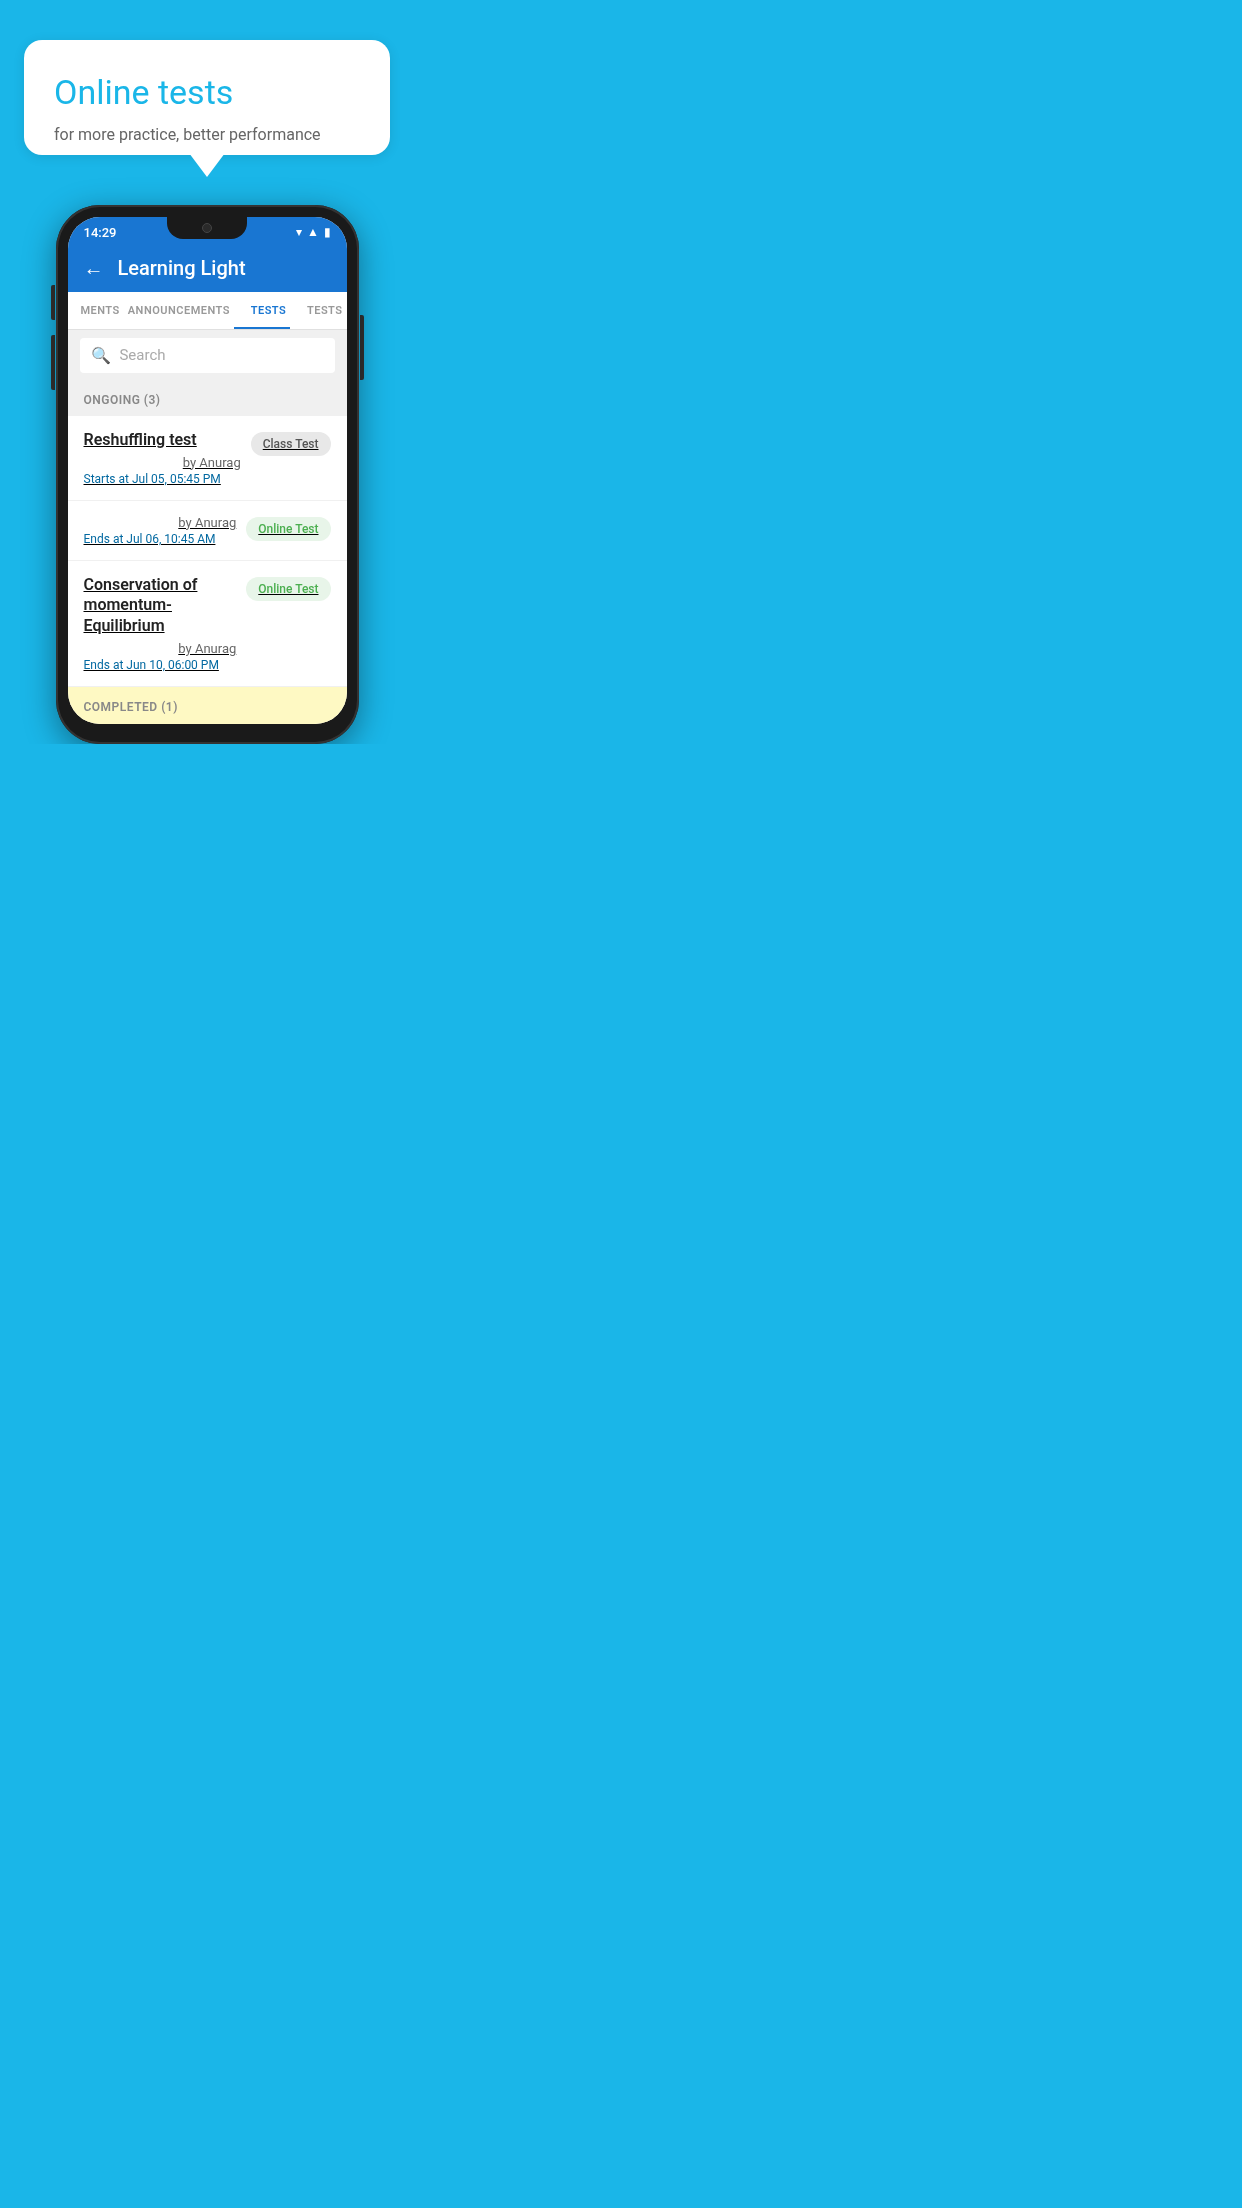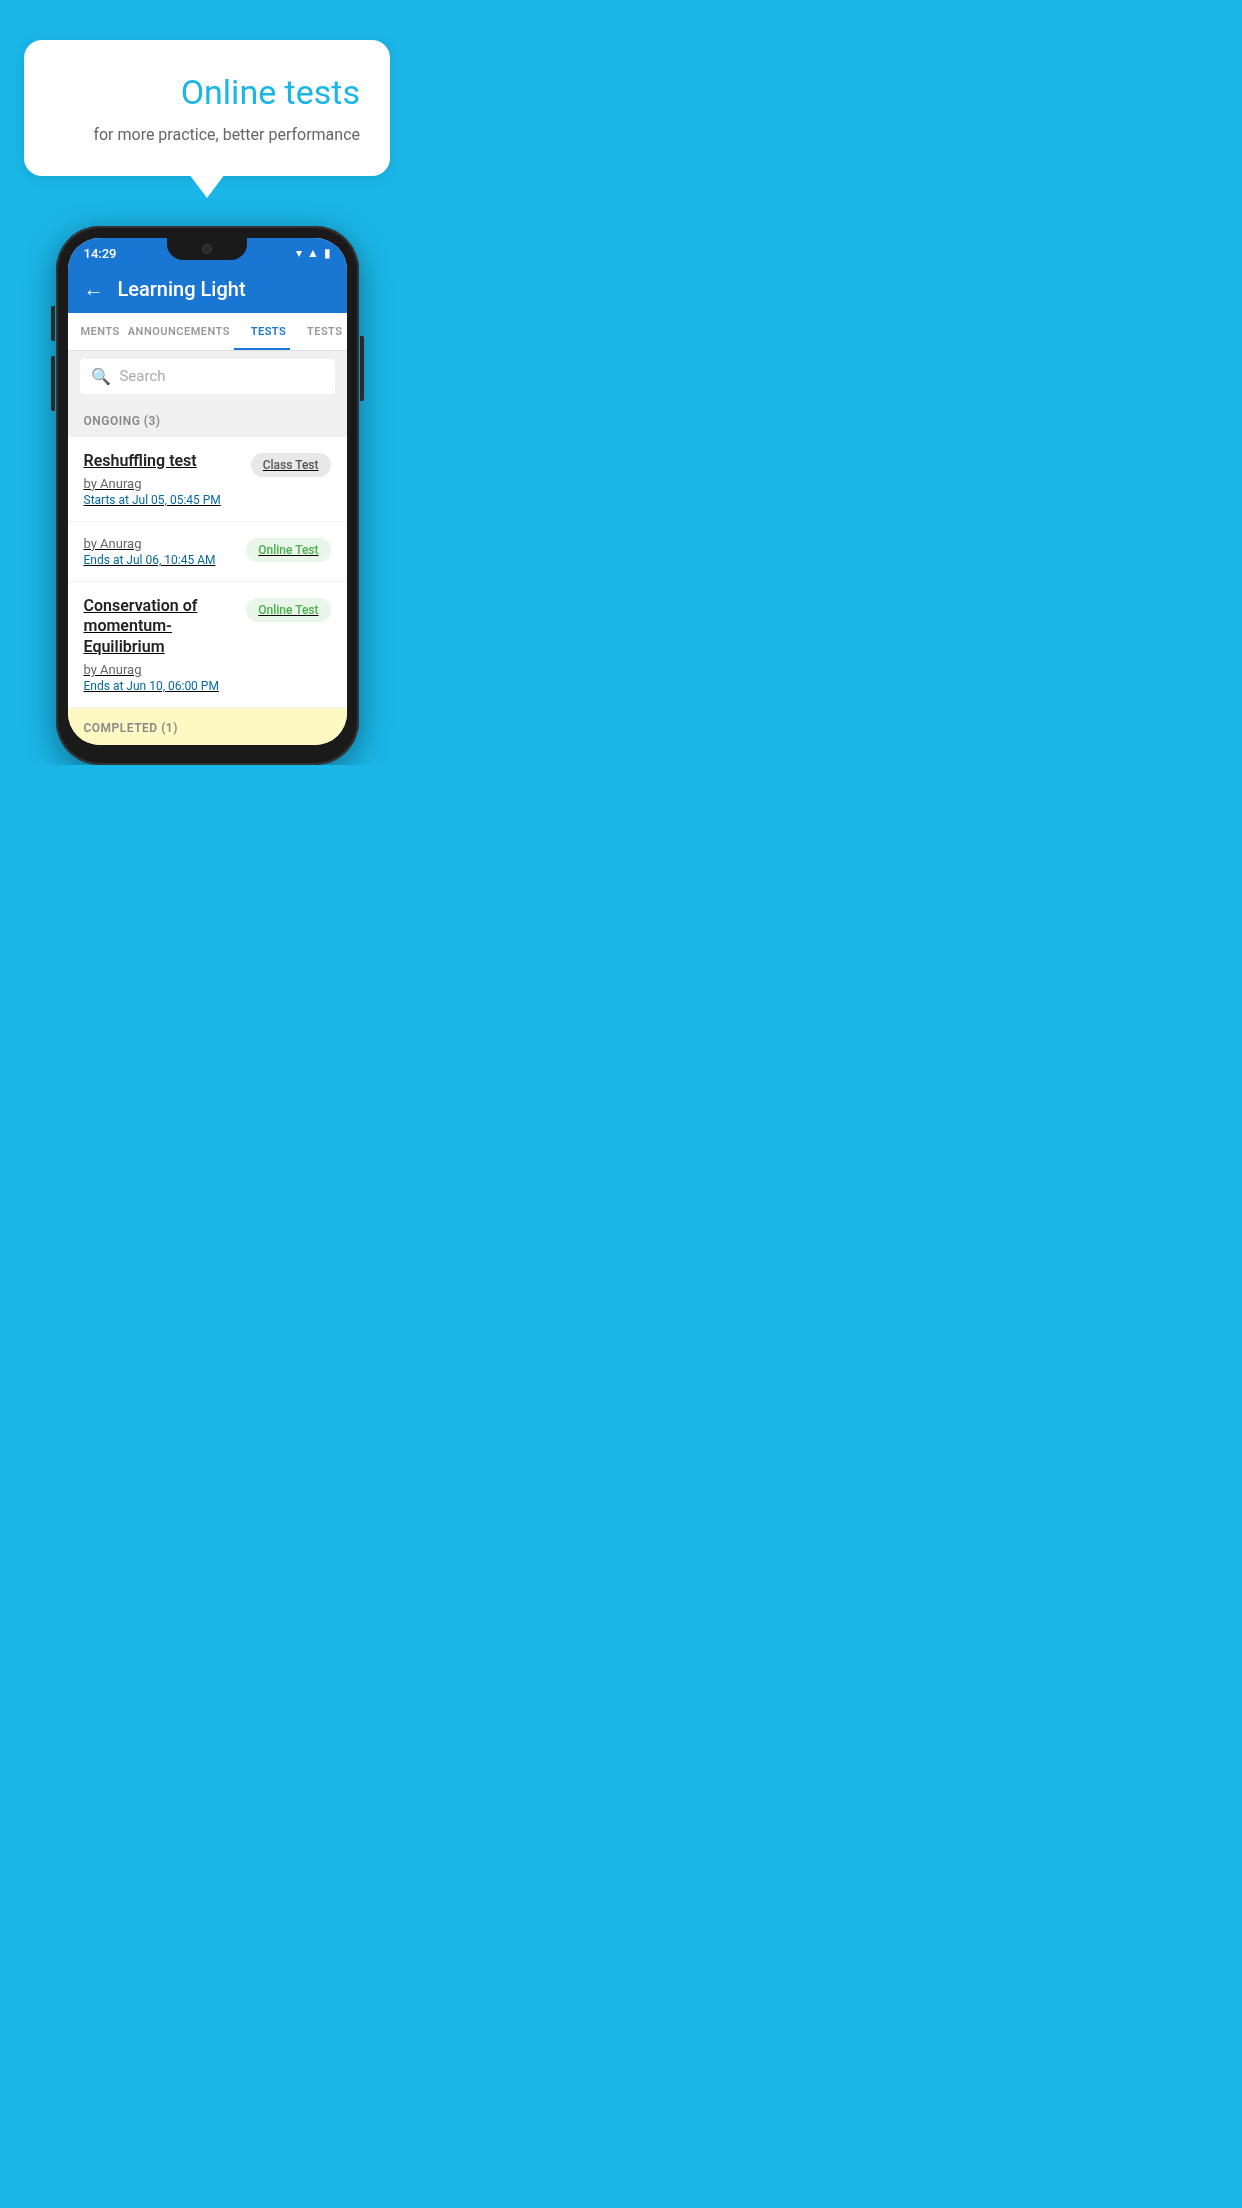--- a/index.html
+++ b/index.html
@@ -22,25 +22,25 @@
       width: 100%;
       display: flex;
       flex-direction: column;
       align-items: center;
       padding: 40px 24px 0;
     }
 
     .speech-bubble {
       background: white;
       border-radius: 18px;
-      padding: 32px 30px 32px;
+      padding: 32px 30px 11px;
       width: 100%;
       max-width: 380px;
       position: relative;
-      text-align: right;
+      text-align: left;
       box-shadow: 0 2px 12px rgba(0,0,0,0.1);
     }
 
     .speech-bubble::after {
       content: '';
       position: absolute;
       bottom: -22px;
       left: 50%;
       transform: translateX(-50%);
       width: 0;
@@ -280,20 +280,21 @@
       font-weight: 600;
       color: #222;
       margin-bottom: 4px;
       line-height: 1.3;
     }
 
     .test-by {
       font-size: 13px;
       color: #666;
       margin-bottom: 2px;
+      text-align: right;
     }
 
     .test-time {
       font-size: 12px;
       color: #0369a1;
     }
 
     .test-badge {
       border-radius: 20px;
       padding: 5px 12px;

